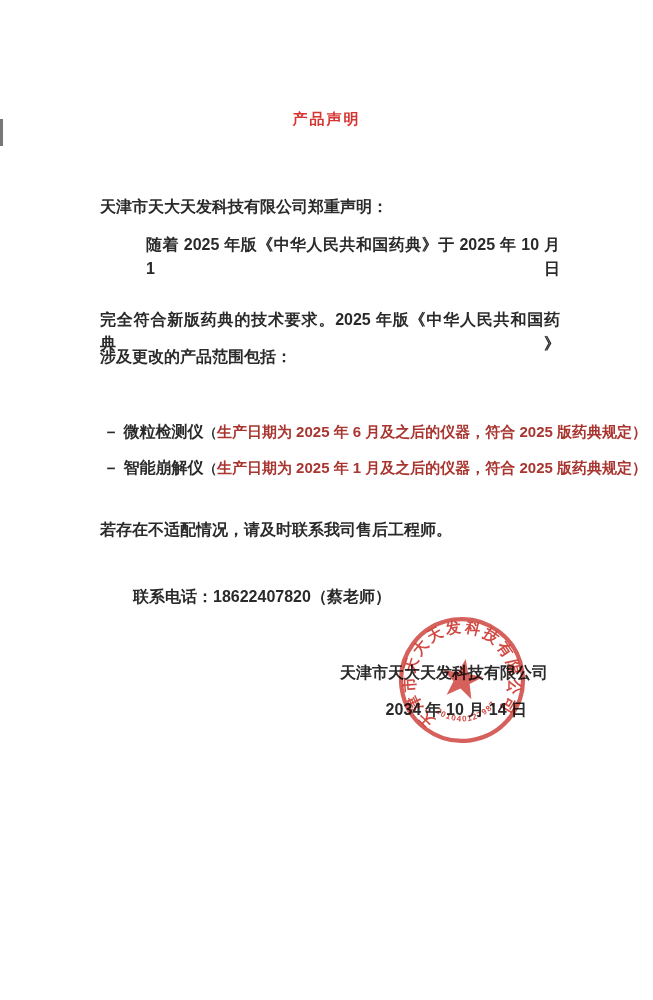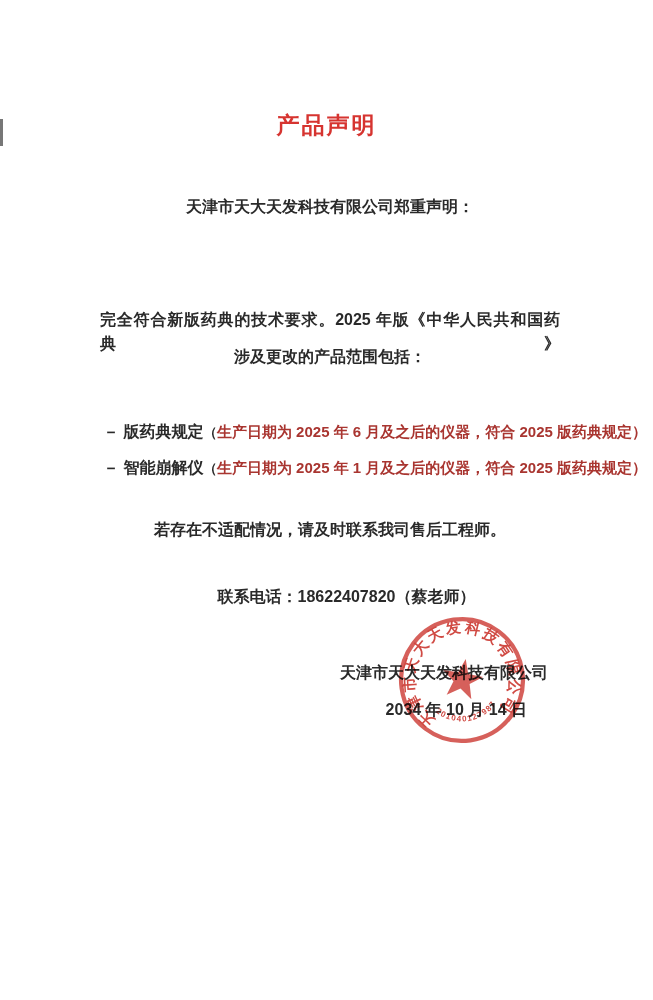--- a/index.html
+++ b/index.html
@@ -7,30 +7,29 @@
     position:relative;
     width:653px;height:1000px;
     background:#ffffff;
     overflow:hidden;
     font-family:"Liberation Sans",sans-serif;
     color:#2a2a2a;
   }
   .title{
     position:absolute;left:0;top:110px;width:653px;margin:0;
     text-align:center;
-    font-size:23px;font-weight:700;letter-spacing:2px;
+    font-size:15px;font-weight:700;letter-spacing:2px;
     color:#d63430;
   }
   .line{
     position:absolute;left:100px;width:460px;
     font-size:16px;font-weight:600;line-height:24px;
     color:#2a2a2a;
     white-space:nowrap;
     box-sizing:border-box;
-    text-align:center;
   }
   .jline{
     white-space:normal;
     text-align:justify;
     text-align-last:justify;
   }
   .indent-lg{padding-left:46px;}
   .indent-md{padding-left:30px;}
   .indent-contact{padding-left:33px;}
   .bullet{left:103px;}
@@ -60,25 +59,26 @@
 <body>
 
 <div class="page">
 
   <div class="scan-mark"></div>
 
   <h1 class="title">产品声明</h1>
 
   <div class="line" style="top:195px">天津市天大天发科技有限公司郑重声明：</div>
 
+  <div class="line jline indent-lg" style="top:233px">随着 2025 年版《中华人民共和国药典》于 2025 年 10 月 1 日</div>
   <div class="line jline" style="top:308px">完全符合新版药典的技术要求。2025 年版《中华人民共和国药典》</div>
   <div class="line" style="top:345px">涉及更改的产品范围包括：</div>
 
   <div class="line bullet" style="top:420px">
-    <span class="pname">－ 版药典规定</span><span class="popen">（</span><span class="pnote">生产日期为 2025 年 6 月及之后的仪器，符合 2025 版药典规定</span><span class="pnote">）</span>
+    <span class="pname">－ 微粒检测仪</span><span class="popen">（</span><span class="pnote">生产日期为 2025 年 6 月及之后的仪器，符合 2025 版药典规定</span><span class="pnote">）</span>
   </div>
 
   <div class="line bullet" style="top:456px">
     <span class="pname">－ 智能崩解仪</span><span class="popen">（</span><span class="pnote">生产日期为 2025 年 1 月及之后的仪器，符合 2025 版药典规定</span><span class="pnote">）</span>
   </div>
 
   <div class="line" style="top:518px">若存在不适配情况，请及时联系我司售后工程师。</div>
 
   <div class="line indent-contact" style="top:585px">联系电话：18622407820（蔡老师）</div>
 

